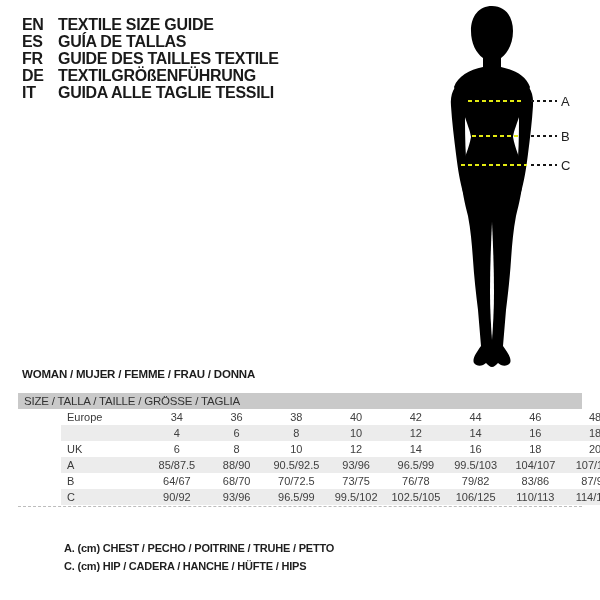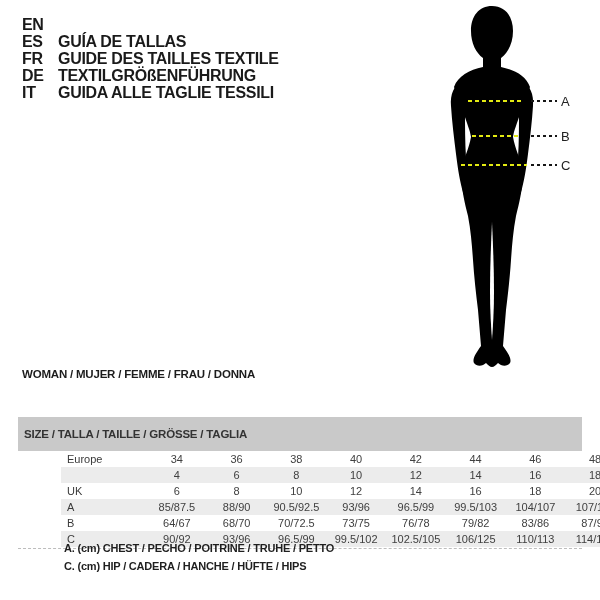--- a/index.html
+++ b/index.html
@@ -23,39 +23,40 @@
   .m-a .dash-black{left:531px;top:100px;width:26px;}
   .m-b .dash-black{left:531px;top:135px;width:26px;}
   .m-c .dash-black{left:531px;top:164px;width:26px;}
   .m-a .measure-label{left:561px;top:94px;}
   .m-b .measure-label{left:561px;top:129px;}
   .m-c .measure-label{left:561px;top:158px;}
   
   .section-title{position:absolute;left:22px;top:368px;font-size:11.5px;font-weight:700;letter-spacing:-0.2px;color:#1c1c1c;}
   
   .table-wrap{position:absolute;left:18px;top:393px;width:564px;}
-  .table-header{height:34px;background:#c9c9c9;display:flex;align-items:center;
-    padding-left:6px;box-sizing:border-box;font-size:11.5px;font-weight:700;color:#333;letter-spacing:-0.2px;margin-top:24px;}
+  .table-header{height:16px;background:#c9c9c9;display:flex;align-items:center;
+    padding-left:6px;box-sizing:border-box;font-size:11.5px;font-weight:400;color:#333;letter-spacing:-0.2px;}
   table.size-table{border-collapse:collapse;width:564px;table-layout:fixed;margin-left:43px;}
   table.size-table td{height:16px;padding:0;font-size:11px;color:#404040;text-align:center;vertical-align:middle;}
   table.size-table td.rowlabel{width:80px;text-align:left;padding-left:6px;color:#3a3a3a;}
   table.size-table tr.shade{background:#ececec;}
   .table-bottom{border-top:1px dashed #bdbdbd;width:564px;height:0;margin-top:1px;}
   
   .legend{position:absolute;left:22px;top:540px;margin-left:42px;}
   .legend-line{font-size:11px;font-weight:700;line-height:17.5px;letter-spacing:-0.2px;color:#1f1f1f;}
 </style>
 </head>
 <body>
 
 <div class="canvas">
 
   <div class="lang-list" id="langList">
       <div class="lang-row">
         <span class="lang-code">EN</span>
+        <span class="lang-title">TEXTILE SIZE GUIDE</span>
       </div>
       <div class="lang-row">
         <span class="lang-code">ES</span>
         <span class="lang-title">GUÍA DE TALLAS</span>
       </div>
       <div class="lang-row">
         <span class="lang-code">FR</span>
         <span class="lang-title">GUIDE DES TAILLES TEXTILE</span>
       </div>
       <div class="lang-row">

